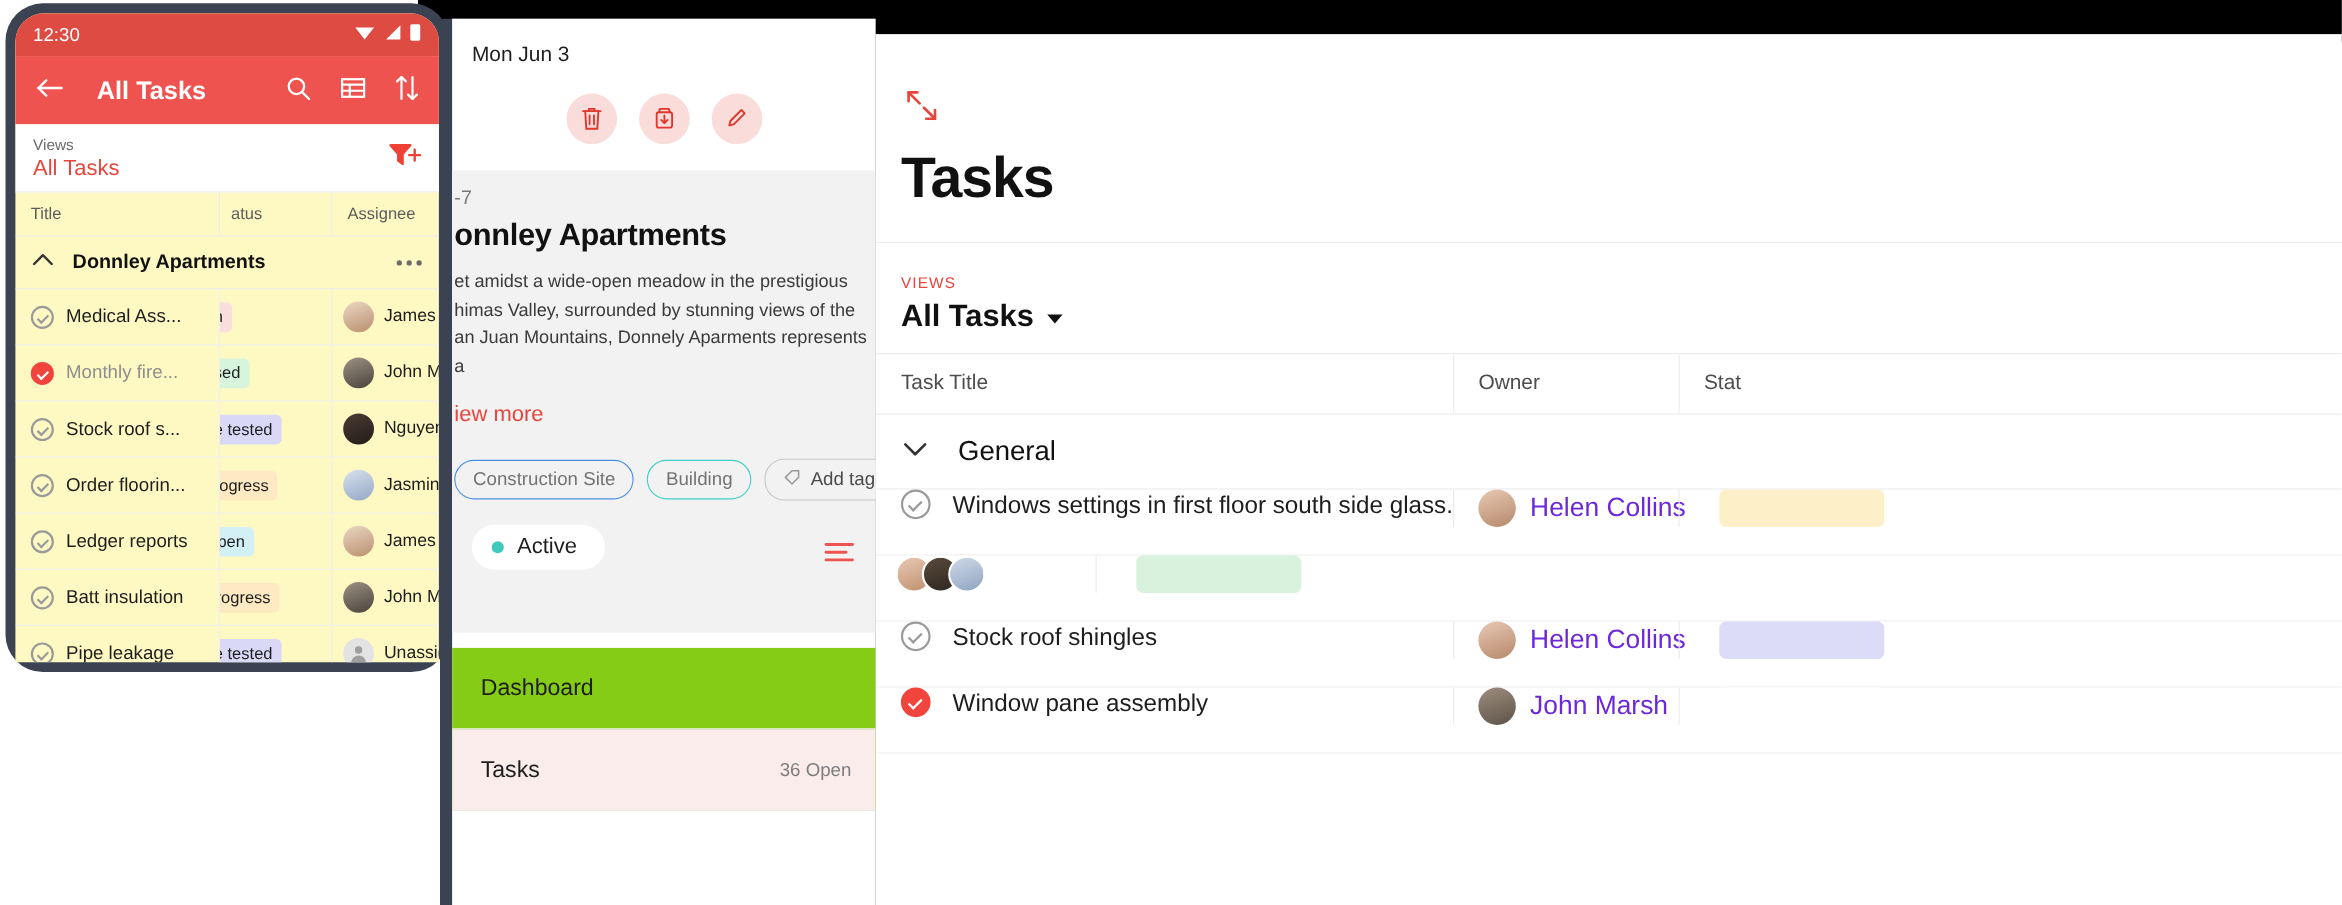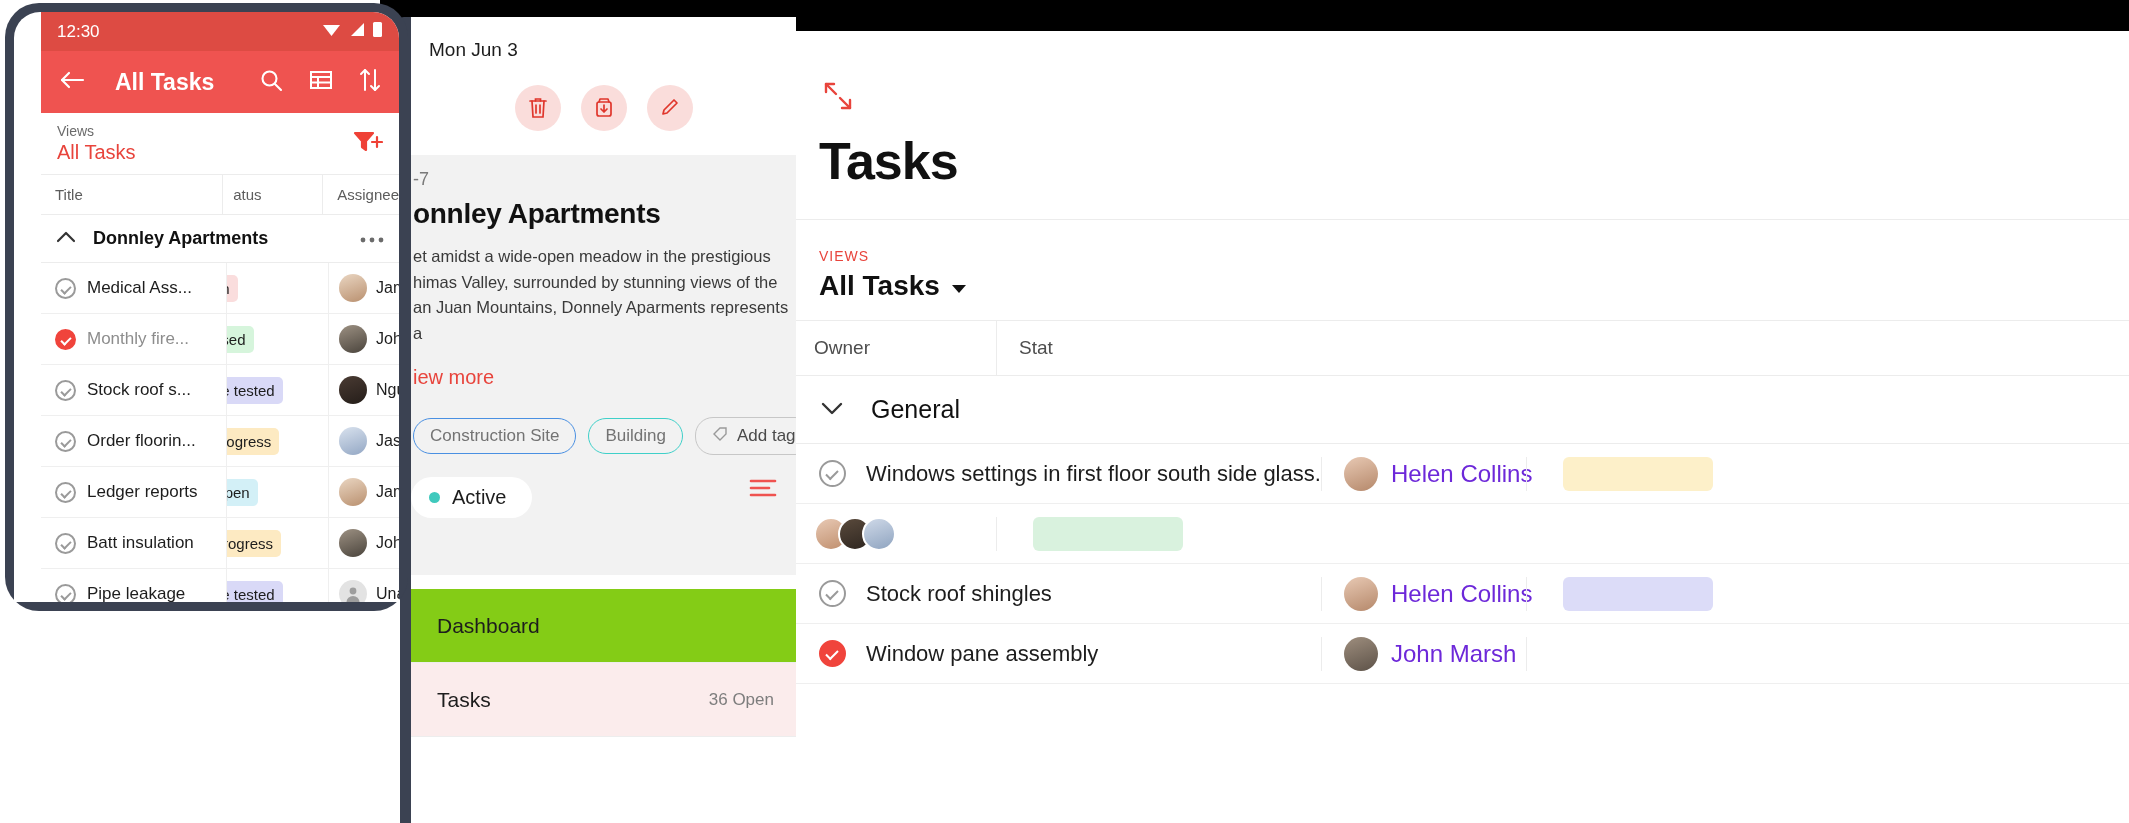--- a/index.html
+++ b/index.html
@@ -21,25 +21,24 @@
   .phone {
     position: absolute; left: 5px; top: 3px;
     width: 403px; height: 608px;
     background: #3b4252;
     border-radius: 34px;
     padding: 9px;
     z-index: 6;
   }
   .phone-screen {
     width: 100%; height: 100%;
-    background: #ffffff;
+    background: #fef9c3;
     border-radius: 26px 26px 0 0;
     overflow: hidden;
     position: relative;
-    padding-left: 27px;
   }
   .ph-status {
     height: 39px; background: #dd4b43; color:#fff;
     display:flex; align-items:center; justify-content:space-between;
     padding: 0 16px;
     font-size: 17px;
   }
   .ph-status-icons { display:flex; align-items:center; gap:7px; }
   .ph-appbar {
     height: 62px; background:#ef5350; color:#fff;
@@ -121,21 +120,21 @@
   .tab-title { font-size:28px; font-weight:700; color:#111; margin-top:8px; padding-left:2px; letter-spacing:-0.3px;}
   .tab-desc { font-size:16.5px; color:#3a3a3a; line-height:1.55; margin-top:14px; padding-left:2px;}
   .tab-more { font-size:20px; color:#e8443c; margin-top:20px; padding-left:2px; }
   .tab-tags { display:flex; gap:12px; margin-top:28px; align-items:center; padding-left:2px;}
   .tag {
     border:1.5px solid #4a90e2; color:#737373; border-radius:18px;
     padding:7px 16px; font-size:17px; background:#f2f2f2; white-space:nowrap;
   }
   .tag.teal { border-color:#3fd0c9; }
   .tag.add { border-color:#c7c7c7; color:#4a4a4a; display:flex; align-items:center; gap:8px;}
-  .tab-status-row { display:flex; align-items:flex-start; justify-content:space-between; margin-top:22px; padding-right:18px;}
+  .tab-status-row { display:flex; align-items:flex-end; justify-content:space-between; margin-top:22px; padding-right:18px;margin-left:18px;}
   .pillwhite {
     background:#fff; border-radius:22px; padding:9px 26px 9px 18px;
     display:flex; align-items:center; gap:12px; font-size:20px; color:#1d1d1d;
   }
   .dotg { width:11px; height:11px; border-radius:50%; background:#3fc9bd; }
   .tab-nav { background:#84cc16; margin-top:14px; }
   .tab-nav-item {
     height:74px; display:flex; align-items:center; justify-content:space-between;
     padding:0 22px 0 26px; font-size:21px; color:#1d1d1d;
     border-bottom:1px solid #ededed;
@@ -155,21 +154,21 @@
   .dk-views { padding:28px 0 18px 28px; border-top:1px solid #ececec; margin-top:28px;}
   .dk-views .vl { font-size:14px; letter-spacing:1px; color:#e8443c; }
   .dk-views .vv { font-size:28px; font-weight:700; color:#111; margin-top:6px; display:flex; align-items:center; gap:10px;}
   .dk-thead { display:flex; border-top:1px solid #ececec; border-bottom:1px solid #ececec; height:56px; align-items:center; }
   .dk-thead .col { font-size:19px; color:#4d4d4d; display:flex; align-items:center; height:100%; }
   .dk-c1 { width:530px; padding-left:28px; }
   .dk-c2 { width:205px; padding-left:22px; border-left:1px solid #ececec; }
   .dk-c3 { flex:1; padding-left:22px; border-left:1px solid #ececec; }
   .dk-group { display:flex; align-items:center; gap:26px; height:68px; padding-left:28px; border-bottom:1px solid #ececec;}
   .dk-group .gn { font-size:25px; color:#111; }
-  .dk-row { display:flex; height:60px; border-bottom:1px solid #efefef; align-items:center;}
+  .dk-row { display:flex; height:60px; border-bottom:1px solid #efefef; align-items:flex-start;}
   .dk-row .dk-c1 { display:flex; align-items:center; gap:20px; }
   .dk-row .dk-c1 .tt { font-size:22px; color:#1d1d1d; }
   .dk-row .dk-c2 { display:flex; align-items:center; gap:13px; }
   .dk-row .dk-c2 .nm { font-size:24px; color:#6d28d9; white-space:nowrap;}
   .dk-row .dk-c3 { display:flex; align-items:center; }
   .dk-chip { border-radius:6px; height:34px; width:150px; margin-left:14px; }
   .av-lg { width:34px; height:34px; border-radius:50%; background:#cfcfcf; flex:0 0 auto; overflow:hidden;}
   .av-stack { display:flex; }
   .av-stack .av-lg { margin-left:-10px; border:2px solid #fff; }
   .av-stack .av-lg:first-child { margin-left:0; }
@@ -205,20 +204,21 @@
         <span>All Tasks</span>
         <span>
           <svg width="18" height="12" viewBox="0 0 18 12">
               <path d="M2 2 L9 10 L16 2 Z" fill="#111"></path>
             </svg>
         </span>
       </div>
     </div>
 
     <div class="dk-thead">
+      <div class="col dk-c1">Task Title</div>
       <div class="col dk-c2">Owner</div>
       <div class="col dk-c3">Stat</div>
     </div>
 
     <div class="dk-group">
       <span>
         <svg width="26" height="18" viewBox="0 0 26 18">
             <path d="M4 5 L13 14 L22 5" stroke="#333" stroke-width="2.4" fill="none" stroke-linecap="round" stroke-linejoin="round"></path>
           </svg>
       </span>

